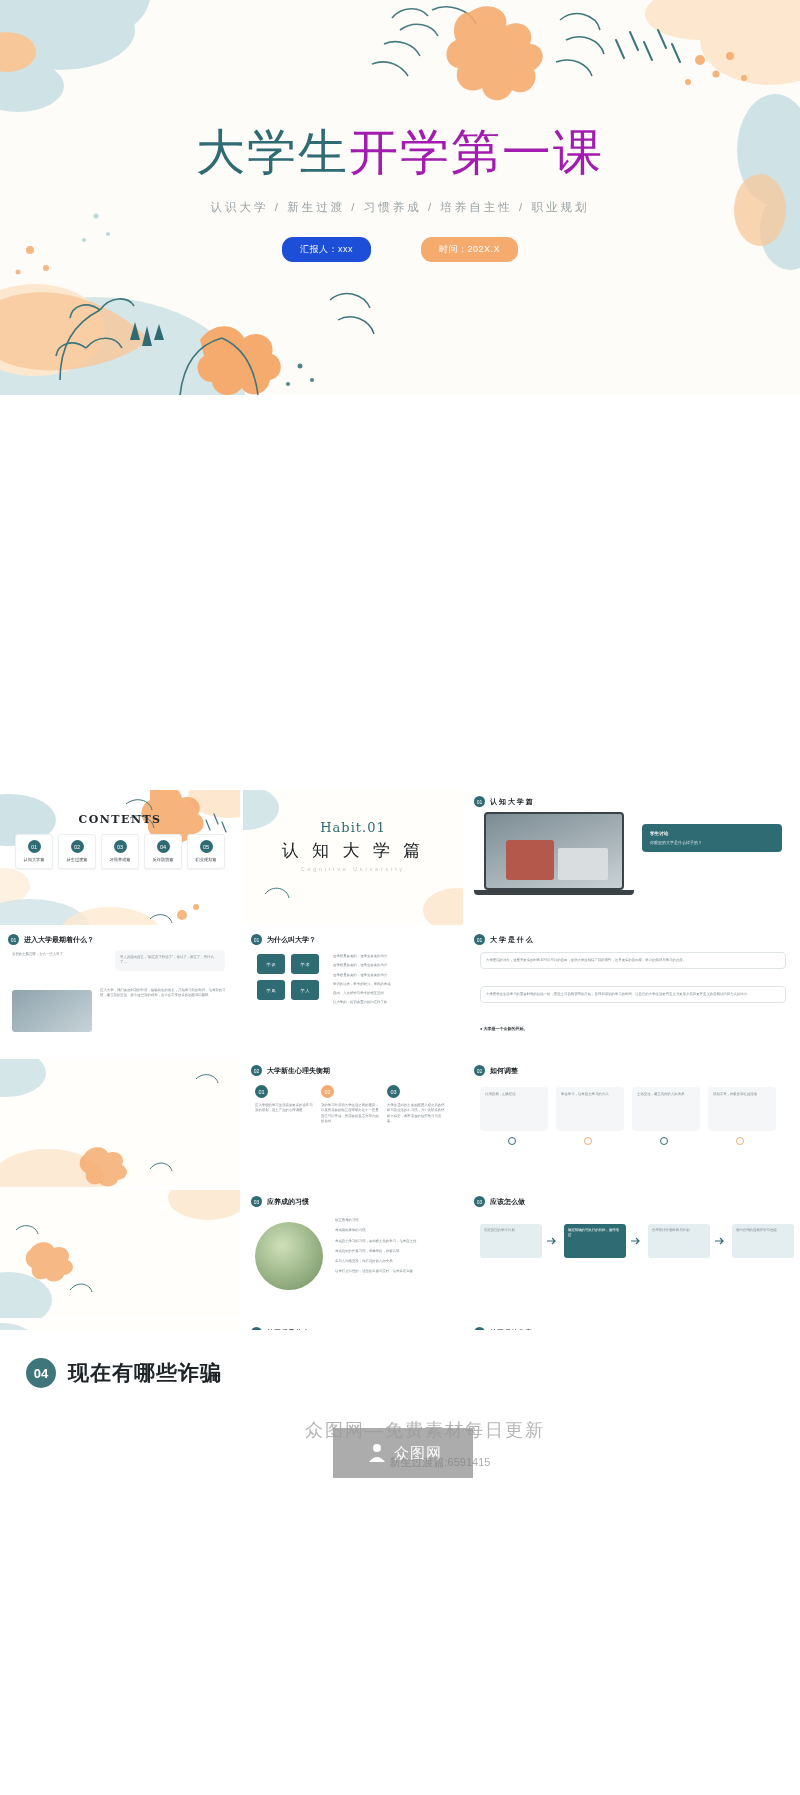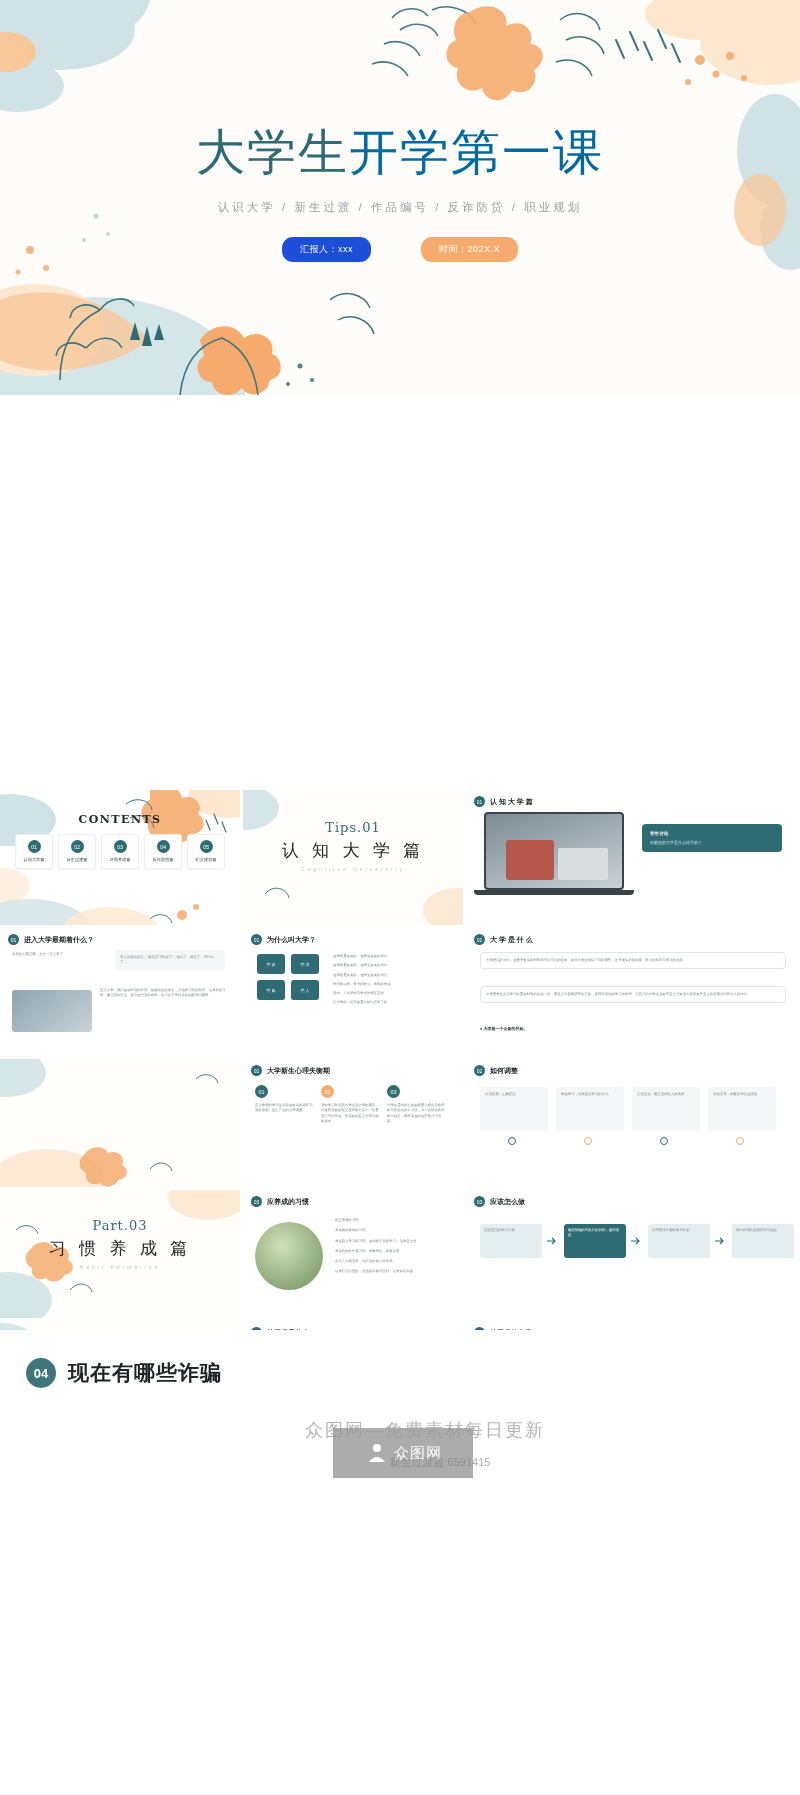--- a/index.html
+++ b/index.html
@@ -13,21 +13,21 @@
   .cover { position:relative; width:800px; height:395px; background:#fdfcf8; overflow:hidden; }
   .cover .deco { position:absolute; }
 
   .cover-inner { position:absolute; inset:0; display:flex; flex-direction:column;
      align-items:center; justify-content:flex-start; padding-top:108px; z-index:5;}
   .eyebrow { font-family:"DejaVu Serif", serif; font-size:21px; letter-spacing:6px; color:#2f6b73; }
   .eyebrow .lsn { color:#f0a868; }
   .eyebrow .dash { color:#2f6b73; font-weight:300; }
   .main-title { font-family:"DejaVu Serif", serif; font-size:49px; letter-spacing:2px; margin-top:12px; white-space:nowrap;}
   .main-title .t1 { color:#2f6b73; }
-  .main-title .t2 { color:#0369a1; }
+  .main-title .t2 { color:#a21caf; }
   .subtitle { margin-top:14px; font-size:11.5px; letter-spacing:3px; color:#9aa0a4; }
   .badges { margin-top:22px; display:flex; gap:50px; }
   .badge { font-size:9px; color:#ffffff; padding:6px 18px; border-radius:11px; letter-spacing:.5px;}
   .badge.teal { background:#1d4ed8; }
   .badge.orange { background:#f5ab6e;text-align:center; }
 
   
   .grid { position:relative; width:800px; }
   .slide { position:absolute; background:#fff; overflow:hidden; }
   .sl-head { display:flex; align-items:center; gap:5px; padding:6px 8px 0 8px; }
@@ -170,21 +170,21 @@
       <circle cx="96" cy="216" r="2.6"></circle>
         <circle cx="108" cy="234" r="2"></circle>
       <circle cx="84" cy="240" r="2"></circle>
     </g>
   </svg>
 
   <div class="cover-inner">
     <div class="main-title">
       <span class="t1">大学生</span><span class="t2">开学第一课</span>
     </div>
-    <div class="subtitle">认识大学 / 新生过渡 / 作品编号 / 反诈防贷 / 职业规划</div>
+    <div class="subtitle">认识大学 / 新生过渡 / 习惯养成 / 培养自主性 / 职业规划</div>
     <div class="badges">
       <span class="badge teal">汇报人：xxx</span>
       <span class="badge orange">时间：202X.X</span>
     </div>
   </div>
 </div>
 
 <div class="grid">
 
   <div class="slide part-slide" style="left:0;top:395px;width:240px;height:135px;">
@@ -251,21 +251,21 @@
   <div class="slide part-slide" style="left:243px;top:395px;width:220px;height:135px;">
     <svg width="220" height="135" style="position:absolute;left:0;top:0;">
       <rect width="220" height="135" fill="#fffefb"></rect>
       <ellipse cx="2" cy="18" rx="34" ry="22" fill="#cfe3e6" opacity=".9"></ellipse>
       <ellipse cx="214" cy="120" rx="34" ry="22" fill="#fde8cf" opacity=".9"></ellipse>
       <g stroke="#3f767c" stroke-width="1" fill="none">
           <path d="M22,104 C30,94 44,98 46,108"></path>
         </g>
     </svg>
     <div style="position:absolute;left:0;top:30px;width:220px;text-align:center;">
-      <div class="part-lbl">Tips.01</div>
+      <div class="part-lbl">Habit.01</div>
       <div class="part-cn">认 知 大 学 篇</div>
       <div class="part-en">Cognitive University</div>
     </div>
   </div>
 
   <div class="slide" style="left:466px;top:395px;width:334px;height:135px;">
     <div class="sl-head">
       <span class="dot-num">01</span>
       <span class="sl-title">认 知 大 学 篇</span>
     </div>
@@ -399,25 +399,20 @@
       <ellipse cx="8" cy="110" rx="44" ry="28" fill="#cfe3e6" opacity=".9"></ellipse>
       <ellipse cx="208" cy="8" rx="40" ry="22" fill="#fde8cf" opacity=".9"></ellipse>
       <g fill="#f5ab6e" opacity=".85">
           <path d="M30,60 C36,50 50,50 54,58 C64,54 72,62 68,70 C76,74 74,84 64,85 C62,92 50,94 46,88 C38,92 30,86 32,78 C24,74 24,64 30,60Z"></path>
         </g>
       <g stroke="#3f767c" stroke-width="1" fill="none">
           <path d="M70,100 C78,90 90,94 92,102"></path>
           <path d="M16,40 C24,32 36,36 38,44"></path>
         </g>
     </svg>
-    <div style="position:absolute;left:0;top:28px;width:240px;text-align:center;">
-      <div class="part-lbl">Part.03</div>
-      <div class="part-cn">习 惯 养 成 篇</div>
-      <div class="part-en">Habit Formation</div>
-    </div>
   </div>
 
   <div class="slide" style="left:243px;top:795px;width:220px;height:128px;">
     <div class="sl-head">
       <span class="dot-num">03</span>
       <span class="sl-title">应养成的习惯</span>
     </div>
     <div style="position:absolute;left:12px;top:32px;width:68px;height:68px;border-radius:50%;
        background:radial-gradient(circle at 40% 35%,#cfe0b8,#6f8f5e);"></div>
     <div style="position:absolute;left:92px;top:28px;width:120px;display:flex;flex-direction:column;gap:5px;">

